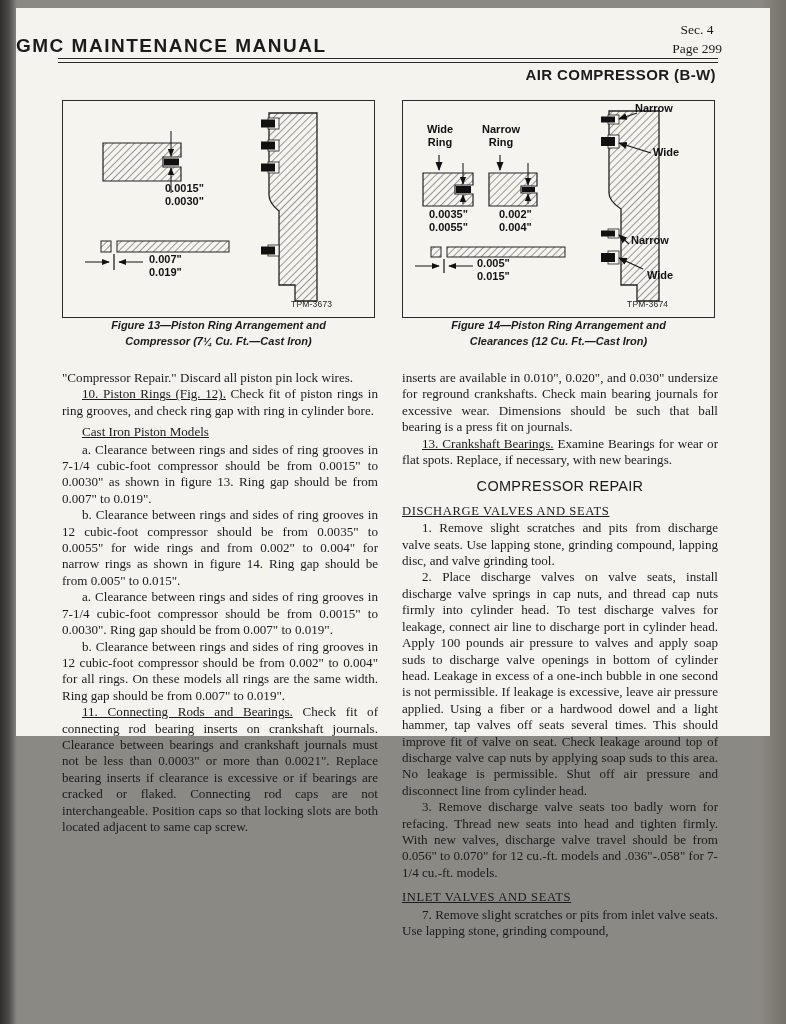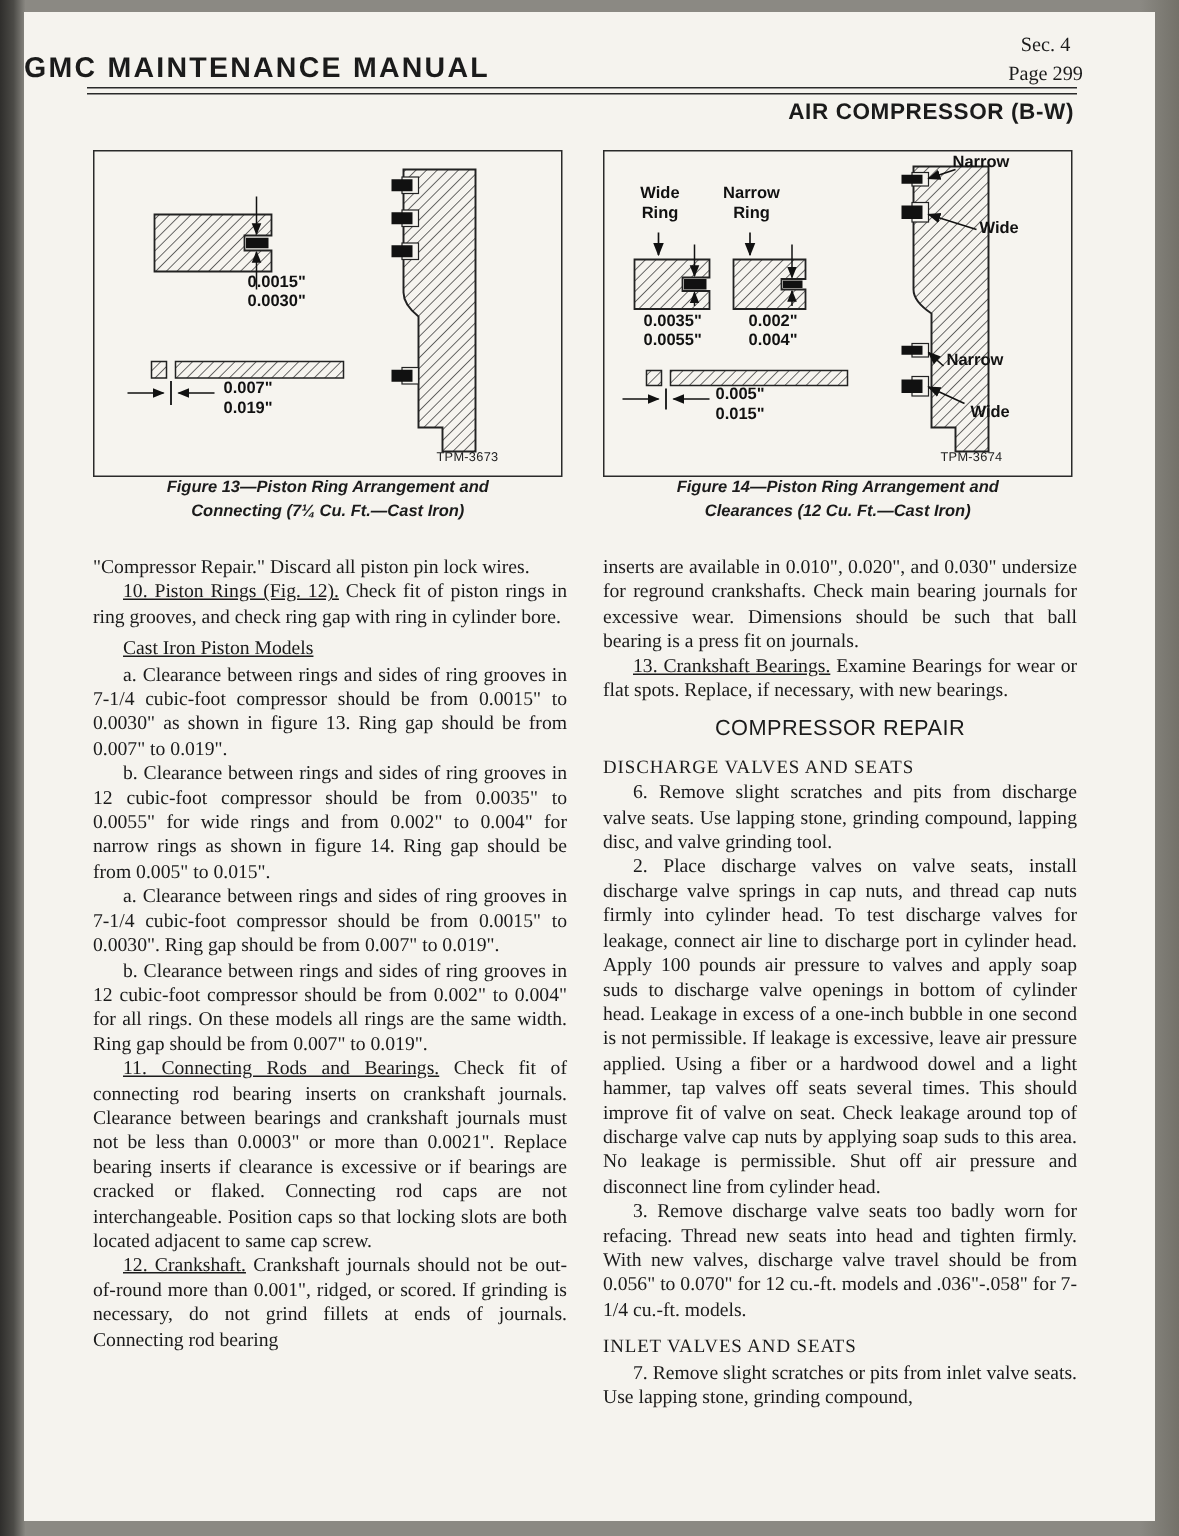--- a/index.html
+++ b/index.html
@@ -3,21 +3,21 @@
 <meta charset="utf-8">
 <style>
   * { box-sizing: border-box; }
   html, body { margin: 0; padding: 0; }
   body {
     width: 786px; height: 1024px; position: relative; overflow: hidden;
     background: linear-gradient(90deg, #2f2e2c 0px, #4c4b47 9px, #8b8983 17px, #8b8983 760px, #737169 786px);
     font-family: "Liberation Serif", serif;
   }
   .page {
-    position: absolute; left: 16px; top: 8px; width: 754px; height: 1006px;
+    position: absolute; left: 16px; top: 8px; width: 754px; height: 728px;
     background: #f5f3ee; color: #1b1b1b;
   }
   .secpage { position: absolute; right: 48px; top: 13px; font-size: 13.5px; line-height: 1.4; text-align: center; }
   .title {
     position: absolute; left: 0; width: 100%; top: 27px; text-align: left;
     font-family: "Liberation Sans", sans-serif; font-weight: bold; font-size: 19px; letter-spacing: 1.5px;
   }
   .rule { position: absolute; left: 42px; width: 660px; border-top: 1.6px solid #2a2a2a; }
   .rule.r1 { top: 50px; }
   .rule.r2 { top: 53.5px; border-top-width: 1px; }
@@ -38,21 +38,21 @@
   .col-left { left: 46px; }
   .col-right { left: 386px; }
   .col p { margin: 0; }
   p.indent { text-indent: 20px; }
   .lead { text-decoration: underline; }
   p.subhead { text-indent: 20px; text-decoration: underline; margin: 5px 0 1px; }
   p.section-head {
     text-align: center; font-family: "Liberation Sans", sans-serif; font-weight: normal;
     font-size: 14.5px; letter-spacing: 0.3px; margin: 10px 0 7px; text-indent: 0;
   }
-  p.subcap { margin: 8px 0 1px; letter-spacing: 0.6px; font-size: 12.6px; }
+  p.subcap { margin: 8px 0 1px; letter-spacing: 0.6px; font-size: 12.6px; text-decoration: underline; }
 </style>
 </head>
 <body>
 
 <div class="page">
 
   <div class="secpage">
     <div>Sec. 4</div>
     <div>Page 299</div>
   </div>
@@ -99,21 +99,21 @@
         </g>
       </svg>
       <div class="dim" style="left:102px; top:81px;">0.0015"</div>
       <div class="dim" style="left:102px; top:94px;">0.0030"</div>
       <div class="dim" style="left:86px; top:152px;">0.007"</div>
       <div class="dim" style="left:86px; top:165px;">0.019"</div>
       <div class="tpm" style="left:228px; top:198px;">TPM-3673</div>
     </div>
     <div class="fig-caption">
       <div>Figure 13—Piston Ring Arrangement and</div>
-      <div>Connecting (7¼ Cu. Ft.—Cast Iron)</div>
+      <div>Compressor (7¼ Cu. Ft.—Cast Iron)</div>
     </div>
   </div>
 
   <div class="figure fig-right">
     <div class="figbox">
       <svg width="313" height="218" viewBox="0 0 313 218">
         <defs>
           <pattern id="h14" width="5" height="5" patternUnits="userSpaceOnUse" patternTransform="rotate(45)">
             <line x1="0" y1="0" x2="0" y2="5" stroke="#3a3a3a" stroke-width="1"></line>
           </pattern>
@@ -184,28 +184,27 @@
 
   <div class="col col-left">
     <p><span class="lead"></span><span>"Compressor Repair." Discard all piston pin lock wires.</span></p>
     <p class="indent"><span class="lead">10. Piston Rings (Fig. 12).</span><span> Check fit of piston rings in ring grooves, and check ring gap with ring in cylinder bore.</span></p>
     <p class="subhead">Cast Iron Piston Models</p>
     <p class="indent"><span class="lead"></span><span>a. Clearance between rings and sides of ring grooves in 7-1/4 cubic-foot compressor should be from 0.0015" to 0.0030" as shown in figure 13. Ring gap should be from 0.007" to 0.019".</span></p>
     <p class="indent"><span class="lead"></span><span>b. Clearance between rings and sides of ring grooves in 12 cubic-foot compressor should be from 0.0035" to 0.0055" for wide rings and from 0.002" to 0.004" for narrow rings as shown in figure 14. Ring gap should be from 0.005" to 0.015".</span></p>
     <p class="indent"><span class="lead"></span><span>a. Clearance between rings and sides of ring grooves in 7-1/4 cubic-foot compressor should be from 0.0015" to 0.0030". Ring gap should be from 0.007" to 0.019".</span></p>
     <p class="indent"><span class="lead"></span><span>b. Clearance between rings and sides of ring grooves in 12 cubic-foot compressor should be from 0.002" to 0.004" for all rings. On these models all rings are the same width. Ring gap should be from 0.007" to 0.019".</span></p>
     <p class="indent"><span class="lead">11. Connecting Rods and Bearings.</span><span> Check fit of connecting rod bearing inserts on crankshaft journals. Clearance between bearings and crankshaft journals must not be less than 0.0003" or more than 0.0021". Replace bearing inserts if clearance is excessive or if bearings are cracked or flaked. Connecting rod caps are not interchangeable. Position caps so that locking slots are both located adjacent to same cap screw.</span></p>
-    <p class="indent"><span class="lead">12. Crankshaft.</span><span> Crankshaft journals should not be out-of-round more than 0.001", ridged, or scored. If grinding is necessary, do not grind fillets at ends of journals. Connecting rod bearing</span></p>
   </div>
 
   <div class="col col-right">
     <p><span class="lead"></span><span>inserts are available in 0.010", 0.020", and 0.030" undersize for reground crankshafts. Check main bearing journals for excessive wear. Dimensions should be such that ball bearing is a press fit on journals.</span></p>
     <p class="indent"><span class="lead">13. Crankshaft Bearings.</span><span> Examine Bearings for wear or flat spots. Replace, if necessary, with new bearings.</span></p>
     <p class="section-head">COMPRESSOR REPAIR</p>
     <p class="subcap">DISCHARGE VALVES AND SEATS</p>
-    <p class="indent"><span class="lead"></span><span>6. Remove slight scratches and pits from discharge valve seats. Use lapping stone, grinding compound, lapping disc, and valve grinding tool.</span></p>
+    <p class="indent"><span class="lead"></span><span>1. Remove slight scratches and pits from discharge valve seats. Use lapping stone, grinding compound, lapping disc, and valve grinding tool.</span></p>
     <p class="indent"><span class="lead"></span><span>2. Place discharge valves on valve seats, install discharge valve springs in cap nuts, and thread cap nuts firmly into cylinder head. To test discharge valves for leakage, connect air line to discharge port in cylinder head. Apply 100 pounds air pressure to valves and apply soap suds to discharge valve openings in bottom of cylinder head. Leakage in excess of a one-inch bubble in one second is not permissible. If leakage is excessive, leave air pressure applied. Using a fiber or a hardwood dowel and a light hammer, tap valves off seats several times. This should improve fit of valve on seat. Check leakage around top of discharge valve cap nuts by applying soap suds to this area. No leakage is permissible. Shut off air pressure and disconnect line from cylinder head.</span></p>
     <p class="indent"><span class="lead"></span><span>3. Remove discharge valve seats too badly worn for refacing. Thread new seats into head and tighten firmly. With new valves, discharge valve travel should be from 0.056" to 0.070" for 12 cu.-ft. models and .036"-.058" for 7-1/4 cu.-ft. models.</span></p>
     <p class="subcap">INLET VALVES AND SEATS</p>
     <p class="indent"><span class="lead"></span><span>7. Remove slight scratches or pits from inlet valve seats. Use lapping stone, grinding compound,</span></p>
   </div>
 
 </div>
 
 </body></html>

